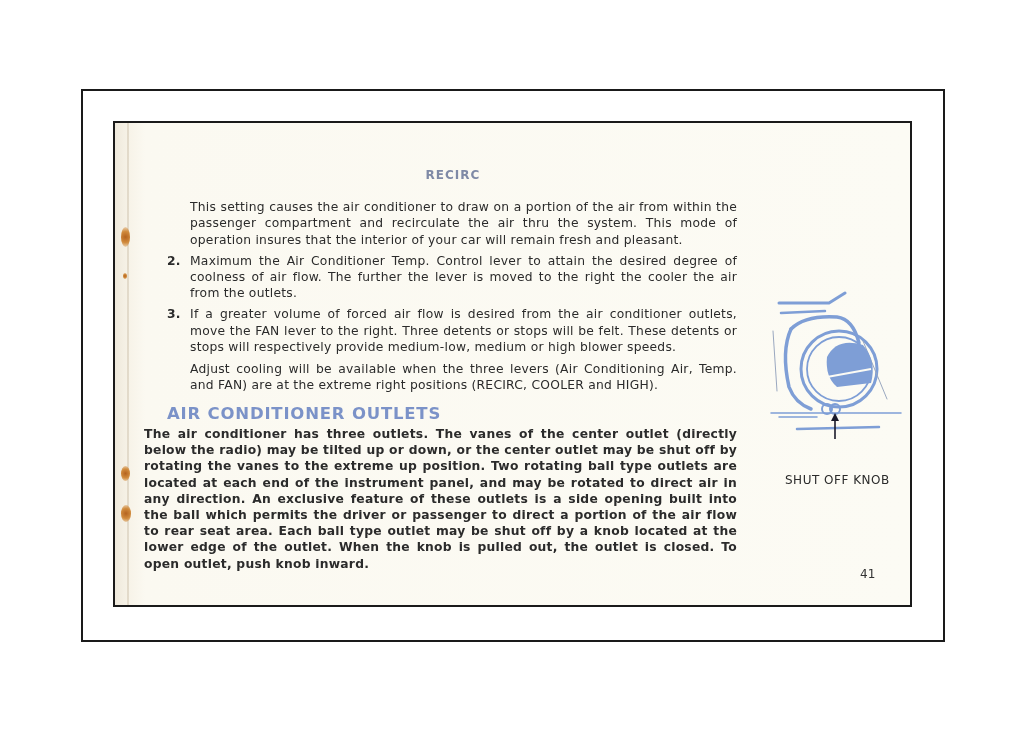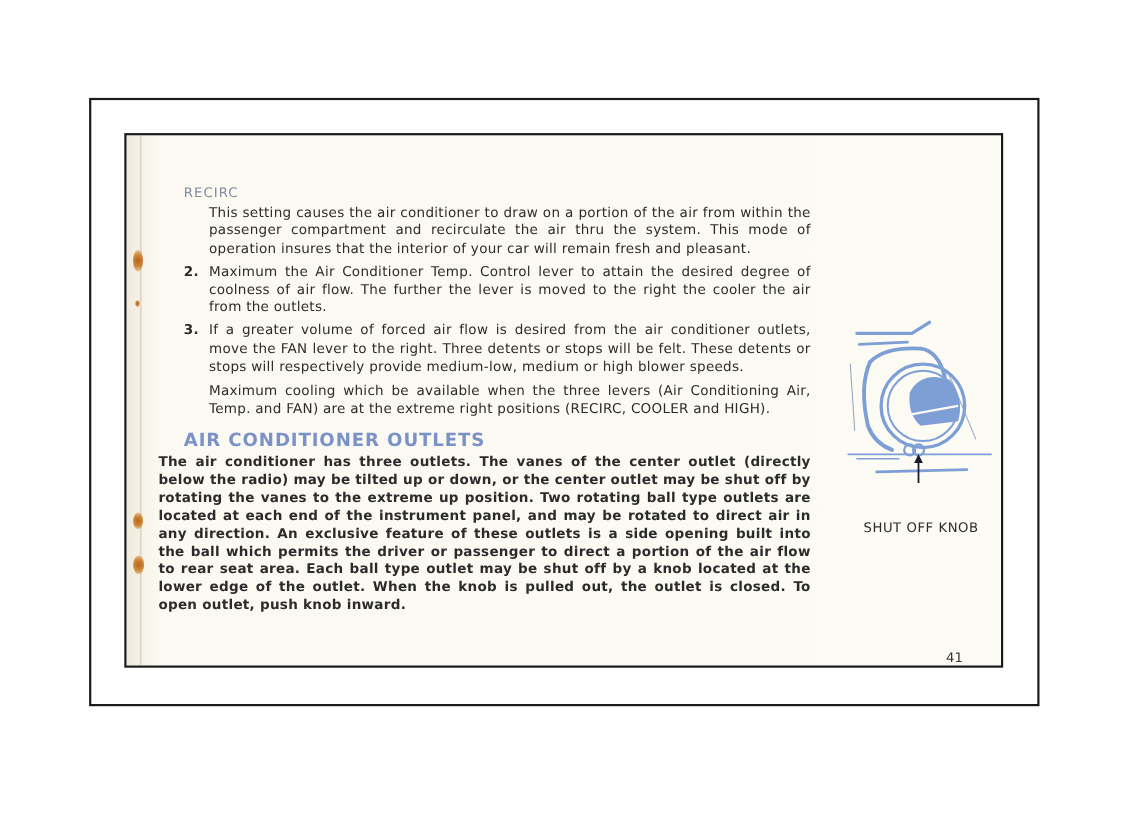--- a/index.html
+++ b/index.html
@@ -5,31 +5,31 @@
   html, body { margin:0; padding:0; }
   body { width:1024px; height:754px; background:#ffffff; position:relative; overflow:hidden;
          font-family:"DejaVu Sans", sans-serif; }
   .outer-frame { position:absolute; left:81px; top:89px; width:860px; height:549px;
                  border:2px solid #1a1a1a; background:#fff; }
   .page { position:absolute; left:113px; top:121px; width:795px; height:482px;
           border:2px solid #1a1a1a; background:linear-gradient(90deg,#efe9dc 0px,#f7f3e8 14px,#fbf9f1 30px,#fcfbf4 100%); overflow:hidden; }
   .spine { position:absolute; left:12px; top:0; width:2px; height:100%; background:rgba(190,175,150,0.35); }
   .rust { position:absolute; border-radius:50%; background:radial-gradient(circle,#b4631f 0%,#d08a3c 50%,rgba(220,160,90,0.2) 100%); }
   .text-col { position:absolute; left:52px; top:44px; width:570px; color:#2b2b2b; font-size:12.3px; line-height:16.2px; letter-spacing:0.25px; }
-  .recirc { text-align:left; color:#7f8aa6; font-size:12px; font-weight:normal; letter-spacing:1px; margin-bottom:2px; margin-right:-2px; }
+  .recirc { text-align:center; color:#7f8aa6; font-size:12px; font-weight:bold; letter-spacing:1px; margin-bottom:16px; margin-right:-2px; }
   .para { text-align:justify; text-align-last:left; margin:0; }
   .indent { padding-left:23px; }
   .item { position:relative; padding-left:23px; margin-top:5px; text-align:justify; }
   .item-num { position:absolute; left:0; top:0; font-weight:bold; }
   .maxcool { padding-left:23px; margin-top:6px; text-align:justify; }
   .heading { text-align:left; color:#7b92c8; font-weight:bold; font-size:16.5px; letter-spacing:0.8px; margin:8px 0 4px 0; }
   .outlets { text-align:justify;font-weight:bold; }
   .illus { position:absolute; left:652px; top:168px; width:140px; height:150px; }
   .caption { position:absolute; left:670px; top:350px; font-size:12px; letter-spacing:0.5px; color:#2b2b2b; }
-  .pagenum { position:absolute; left:745px; top:468px; font-size:12px; color:#333; }
+  .pagenum { position:absolute; left:745px; top:444px; font-size:12px; color:#333; }
 </style>
 </head>
 <body>
 
 <div class="outer-frame"></div>
 
 <div class="page">
   <div class="spine"></div>
   <div class="rust" style="left:6px;top:104px;width:9px;height:20px;"></div>
   <div class="rust" style="left:8px;top:150px;width:4px;height:6px;"></div>
@@ -42,21 +42,21 @@
 
     <div class="item">
       <span class="item-num">2.</span>
       <span>Maximum the Air Conditioner Temp. Control lever to attain the desired degree of coolness of air flow. The further the lever is moved to the right the cooler the air from the outlets.</span>
     </div>
     <div class="item">
       <span class="item-num">3.</span>
       <span>If a greater volume of forced air flow is desired from the air conditioner outlets, move the FAN lever to the right. Three detents or stops will be felt. These detents or stops will respectively provide medium-low, medium or high blower speeds.</span>
     </div>
 
-    <p class="maxcool">Maximum cooling which be available when the three levers (Air Conditioning Air, Temp. and FAN) are at the extreme right positions (RECIRC, COOLER and HIGH).</p>
+    <p class="maxcool">Adjust cooling will be available when the three levers (Air Conditioning Air, Temp. and FAN) are at the extreme right positions (RECIRC, COOLER and HIGH).</p>
 
     <div class="heading">AIR CONDITIONER OUTLETS</div>
 
     <p class="para outlets" style="margin-left:-23px;margin-right:0;">The air conditioner has three outlets. The vanes of the center outlet (directly below the radio) may be tilted up or down, or the center outlet may be shut off by rotating the vanes to the extreme up position. Two rotating ball type outlets are located at each end of the instrument panel, and may be rotated to direct air in any direction. An exclusive feature of these outlets is a side opening built into the ball which permits the driver or passenger to direct a portion of the air flow to rear seat area. Each ball type outlet may be shut off by a knob located at the lower edge of the outlet. When the knob is pulled out, the outlet is closed. To open outlet, push knob inward.</p>
   </div>
 
   <svg class="illus" viewBox="0 0 140 150">
     <g fill="none" stroke="#7e9ed6" stroke-linecap="round">
       <path d="M12 12 L62 12 L78 2" stroke-width="3"></path>
       <path d="M14 22 L58 20" stroke-width="2.5"></path>

